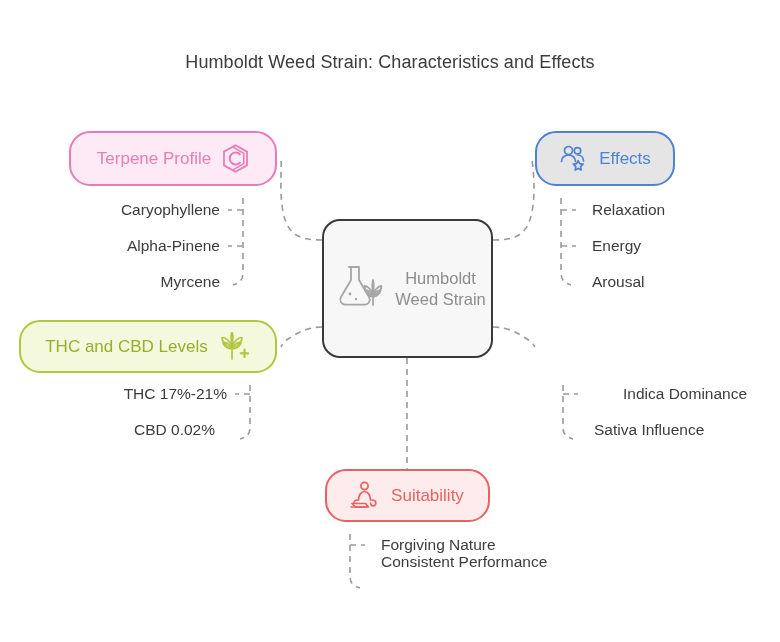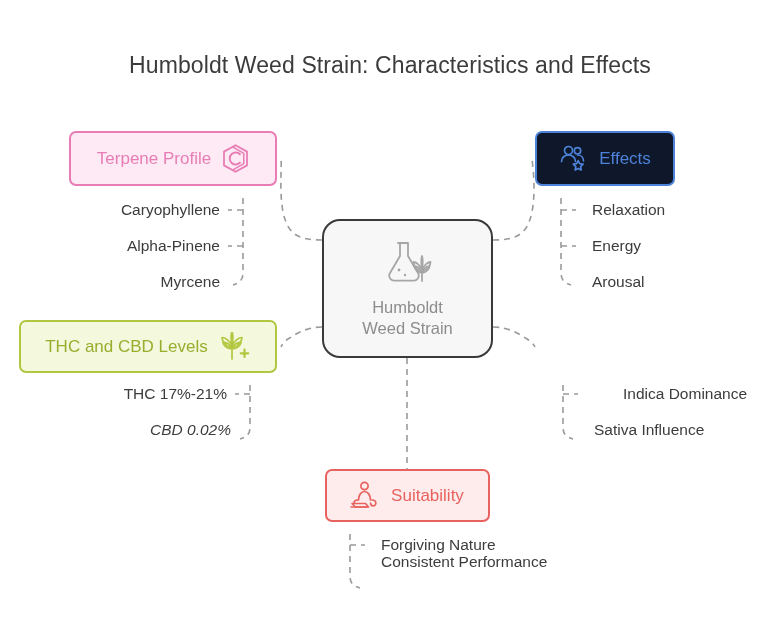--- a/index.html
+++ b/index.html
@@ -19,21 +19,21 @@
     overflow: hidden;
   }
 
   
   #title {
     position: absolute;
     left: 0;
     top: 52px;
     width: 780px;
     text-align: center;
-    font-size: 23px;
+    font-size: 18px;
     color: #3c3c3c;
     letter-spacing: 0.1px;
   }
 
   
   #links {
     position: absolute;
     left: 0;
     top: 0;
     width: 780px;
@@ -53,37 +53,37 @@
     position: absolute;
     left: 322px;
     top: 219px;
     width: 171px;
     height: 139px;
     box-sizing: border-box;
     border: 2px solid #3a3a3a;
     border-radius: 18px;
     background: #f7f7f7;
     display: flex;
-    flex-direction: column;
+    flex-direction: row;
     align-items: center;
     justify-content: center;
     gap: 6px;
   }
   #center-node .c-label {
     font-size: 16.5px;
     line-height: 21px;
     color: #8d8d8d;
     text-align: center;
   }
 
   
   .node {
     position: absolute;
     box-sizing: border-box;
-    border-radius: 7px;
+    border-radius: 21px;
     border-width: 2px;
     border-style: solid;
     display: flex;
     align-items: center;
     justify-content: center;
     padding: 0 15px;
     gap: 11px;
     white-space: nowrap;
   }
   .node .n-label {
@@ -93,21 +93,21 @@
   #node-terpene {
     left: 69px; top: 131px; width: 208px; height: 55px;
     border-color: #e87db5;
     background: #fdeaf4;
   }
   #node-terpene .n-label { color: #e87db5; }
 
   #node-effects {
     left: 535px; top: 131px; width: 140px; height: 55px;
     border-color: #4c82d8;
-    background: #0f172a;
+    background: #e5e5e5;
   }
   #node-effects .n-label { color: #4c82d8; }
 
   #node-thc {
     left: 19px; top: 320px; width: 258px; height: 53px;
     border-color: #b2c73f;
     background: #f4f8dd;
   }
   #node-thc .n-label { color: #99ad2e; }
 
@@ -236,21 +236,21 @@
         <path d="M13 16 c-2 -4 -6.5 -6 -9 -5.5 c0.7 3 3.8 5.8 7.2 6.2"></path>
         <path d="M13 16 c2 -4 6.5 -6 9 -5.5 c-0.7 3 -3.8 5.8 -7.2 6.2"></path>
         <path d="M13 14 c-2.5 -5.5 -7 -8.5 -10 -8.5 c0 3.5 3 8 8.3 10"></path>
         <path d="M13 14 c2.5 -5.5 7 -8.5 10 -8.5 c0 3.5 -3 8 -8.3 10"></path>
         <path d="M13 12.5 c-1.3 -6.5 -1.3 -10 0 -12.5 c1.3 2.5 1.3 6 0 12.5"></path>
         <path d="M25.5 17.5 v7.5 M21.8 21.3 h7.4" stroke-width="2.2"></path>
       </svg>
     </span>
   </div>
   <div class="leaf right-align" style="left:48px; top:385px; width:179px;">THC 17%-21%</div>
-  <div class="leaf right-align" style="left:52px; top:421px; width:179px;font-style:italic;">CBD 0.02%</div>
+  <div class="leaf right-align" style="left:36px; top:421px; width:179px;">CBD 0.02%</div>
 
   <div class="leaf left-align" style="left:623px; top:385px; width:185px;">Indica Dominance</div>
   <div class="leaf left-align" style="left:594px; top:421px; width:185px;">Sativa Influence</div>
 
   <div class="node" id="node-suitability">
     <span class="n-icon">
       <svg width="30" height="29" viewBox="0 0 30 29" fill="none" stroke="#e8625f" stroke-width="1.7" stroke-linecap="round" stroke-linejoin="round">
         <circle cx="14.5" cy="5" r="3.6"></circle>
         <path d="M8.5 19 c0 -5 2.8 -8.5 6 -8.5 c3.2 0 6 3.5 6 8.5"></path>
         <path d="M7.5 19 c-2 0 -3.5 1.3 -3.5 3 M22 19 c2.2 0 3.8 1.4 3.8 3.2 a2.6 2.6 0 1 1 -5.2 0"></path>

